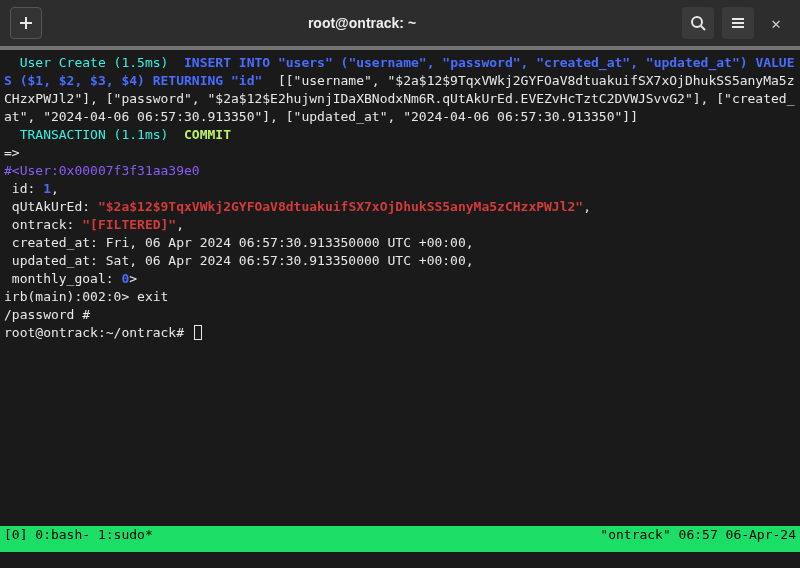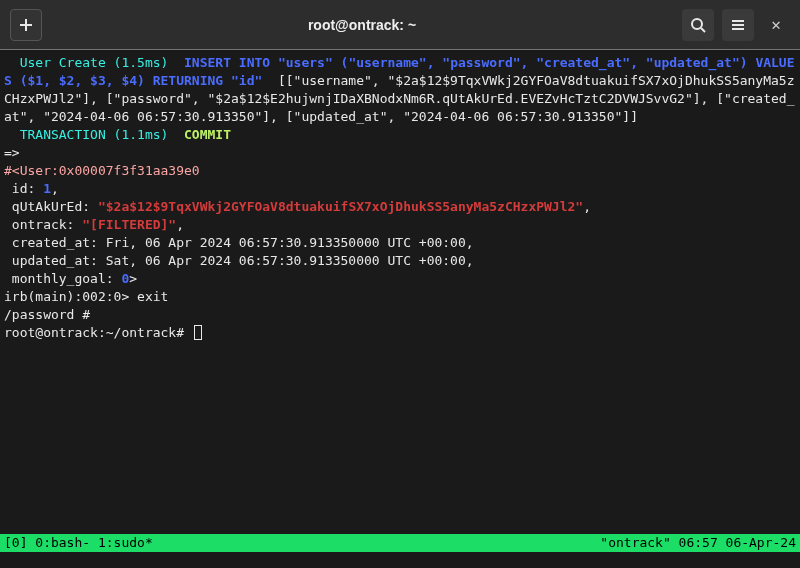--- a/index.html
+++ b/index.html
@@ -15,21 +15,21 @@
       font-size: 13px;
       color: #e8e8e8;
       overflow: hidden;
     }
     .titlebar {
       height: 50px;
       background: #2d2d2d;
       display: flex;
       align-items: center;
       padding: 0 10px;
-      border-bottom: 1px solid #737373;
+      border-bottom: 4px solid #737373;
     }
     .newtab-btn {
       width: 32px;
       height: 32px;
       border: 1px solid #555;
       border-radius: 4px;
       background: #333;
       display: flex;
       align-items: center;
       justify-content: center;
@@ -74,38 +74,38 @@
       padding: 4px 4px 0 4px;
       line-height: 18px;
       white-space: pre-wrap;
       word-break: break-all;
       height: 484px;
       position: relative;
     }
     .c-cyan { color: #37f0e2; font-weight: normal; }
     .c-blue { color: #4a6cff; font-weight: bold; }
     .c-magenta { color: #bef264; font-weight: bold; }
-    .c-green { color: #fca5a5; }
+    .c-green { color: #8b5cf6; }
     .c-num { color: #4a6cff; font-weight: bold; }
     .c-red { color: #d43b3b; font-weight: bold; }
     .c-white { color: #e8e8e8; }
     .cursor-box {
       display: inline-block;
       width: 8px;
       height: 15px;
       border: 1px solid #e8e8e8;
       vertical-align: text-bottom;
       margin-left: 2px;
     }
     .statusbar {
       position: absolute;
       bottom: 16px;
       left: 0;
       width: 100%;
-      height: 18px;
+      height: 26px;
       background: #1cde66;
       color: #000;
       display: flex;
       justify-content: space-between;
       padding: 0 4px;
       line-height: 18px;
       font-size: 13px;
     }
   </style>
 </head>

